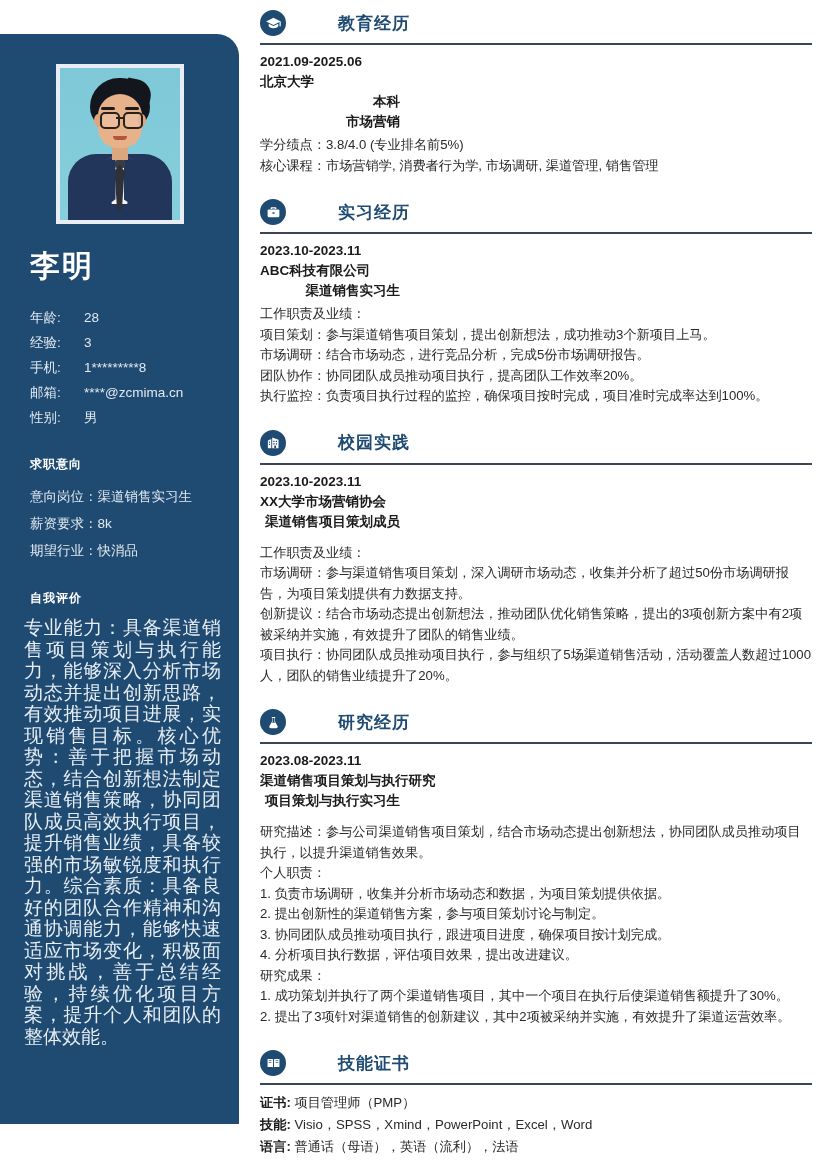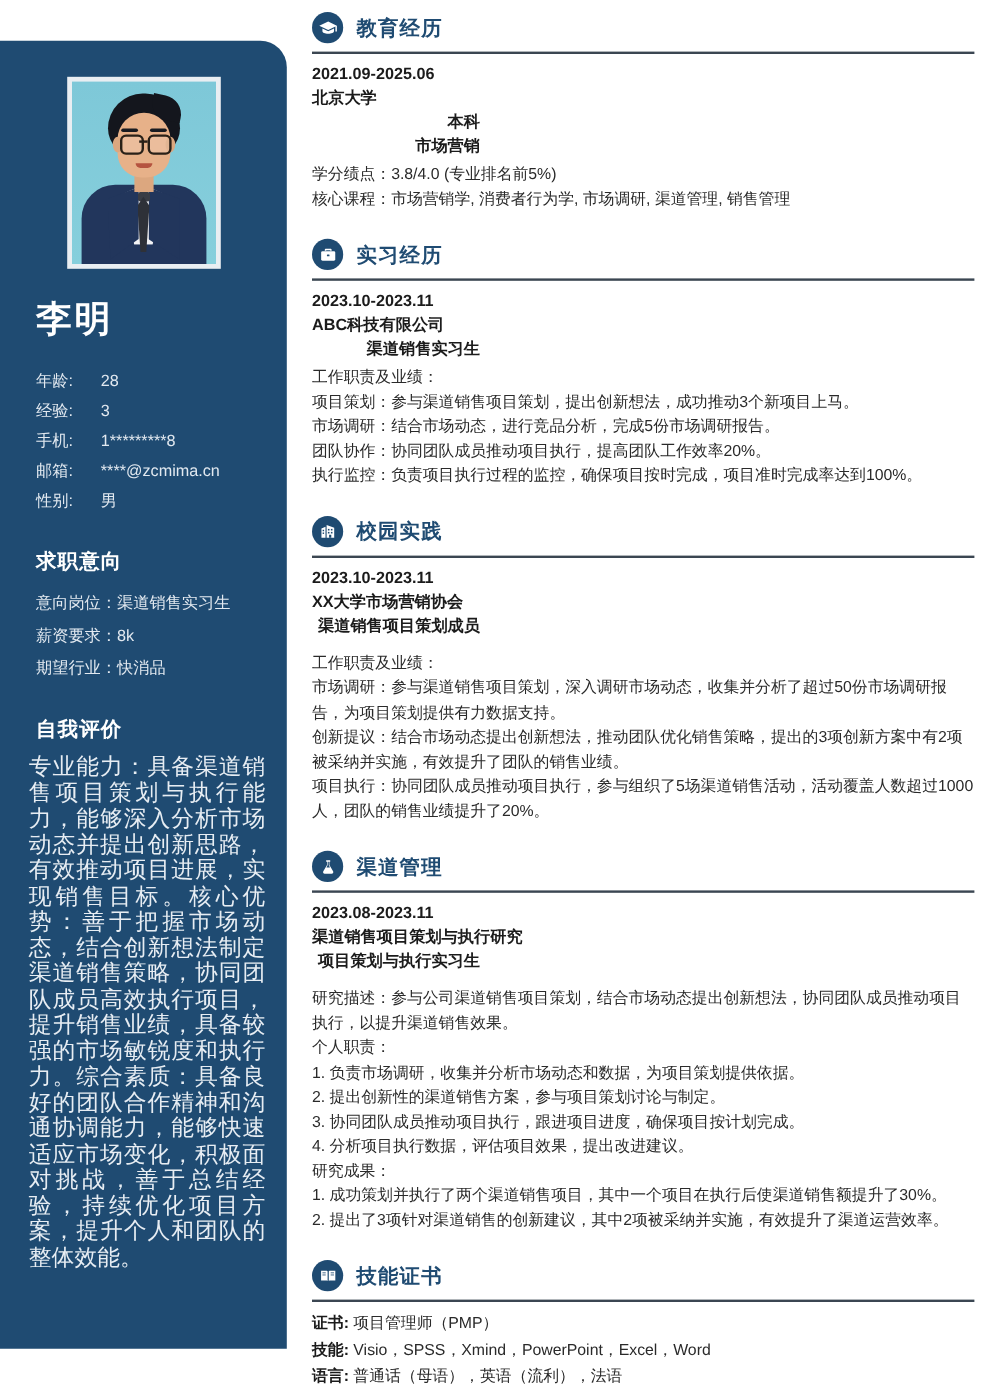--- a/index.html
+++ b/index.html
@@ -47,39 +47,39 @@
   .name{
     color:#ffffff;font-size:30px;font-weight:bold;
     text-align:left;padding-left:14px;margin-top:22px;letter-spacing:2px;
   }
   .info-list{margin-top:18px;padding-left:14px;}
   .info-row{color:#e2e9f0;font-size:13.5px;line-height:25px;white-space:nowrap;}
   .info-row .k{display:inline-block;min-width:46px;}
   .info-row .v{margin-left:8px;}
 
   .side-head{
-    color:#ffffff;font-size:17px;font-weight:bold;
+    color:#ffffff;font-size:12px;font-weight:bold;
     padding-left:14px;margin-top:26px;margin-bottom:10px;letter-spacing:1px;
   }
   .intent-row{color:#e2e9f0;font-size:13.5px;line-height:27px;padding-left:14px;}
   .self-text{
     color:#e7edf3;font-size:19px;line-height:21.5px;
     padding-left:8px;padding-right:2px;text-align:justify;
   }
 
   
   .main{position:absolute;left:260px;top:0;width:552px;}
   .section{margin-bottom:4px;}
   .sec-head{display:flex;align-items:center;gap:11px;padding-top:10px;}
   .sec-icon{
     width:26px;height:26px;border-radius:50%;background:#1f4b72;
     display:flex;align-items:center;justify-content:center;flex:none;
   }
   .sec-icon svg{display:block;}
-  .sec-title{font-size:17px;font-weight:bold;color:#1f4b72;letter-spacing:1px;}
+  .sec-title{font-size:17px;font-weight:bold;color:#1f4b72;letter-spacing:1px;margin-left:41px;}
   .sec-rule{height:2px;background:#3b4652;margin-top:7px;margin-bottom:7px;}
 
   .entry-row{display:flex;align-items:flex-start;font-weight:bold;font-size:13.5px;color:#1b1b1b;line-height:20px;flex-direction:column;}
   .e-date{width:150px;flex:none;}
   .e-org{flex:1;padding-right:8px;}
   .e-role{width:140px;flex:none;text-align:right;}
   .body-text{font-size:13.2px;line-height:20.5px;color:#2a2a2a;margin-top:3px;}
   .body-text div{}
   .gap{height:9px;}
 
@@ -235,21 +235,21 @@
     <div class="gap"></div>
 
     <div class="section">
       <div class="sec-head">
         <span class="sec-icon">
           <svg width="15" height="15" viewBox="0 0 24 24">
               <path fill="#ffffff" d="M9.3 3h5.4v1.9h-1.1v4.3l4.9 8.5c.9 1.5-.2 3.3-1.9 3.3H7.4c-1.8 0-2.8-1.8-1.9-3.3l4.9-8.5V4.9H9.3V3Z"></path>
               <path fill="#1f4b72" d="M11.2 4.9h1.6v4.8l1.6 2.8H9.6l1.6-2.8V4.9Z"></path>
             </svg>
         </span>
-        <span class="sec-title">渠道管理</span>
+        <span class="sec-title">研究经历</span>
       </div>
       <div class="sec-rule"></div>
       <div class="entry-row">
         <span class="e-date">2023.08-2023.11</span>
         <span class="e-org">渠道销售项目策划与执行研究</span>
         <span class="e-role">项目策划与执行实习生</span>
       </div>
       <div class="body-text">
         <div style="height:8px"></div>
         <div>研究描述：参与公司渠道销售项目策划，结合市场动态提出创新想法，协同团队成员推动项目执行，以提升渠道销售效果。</div>

